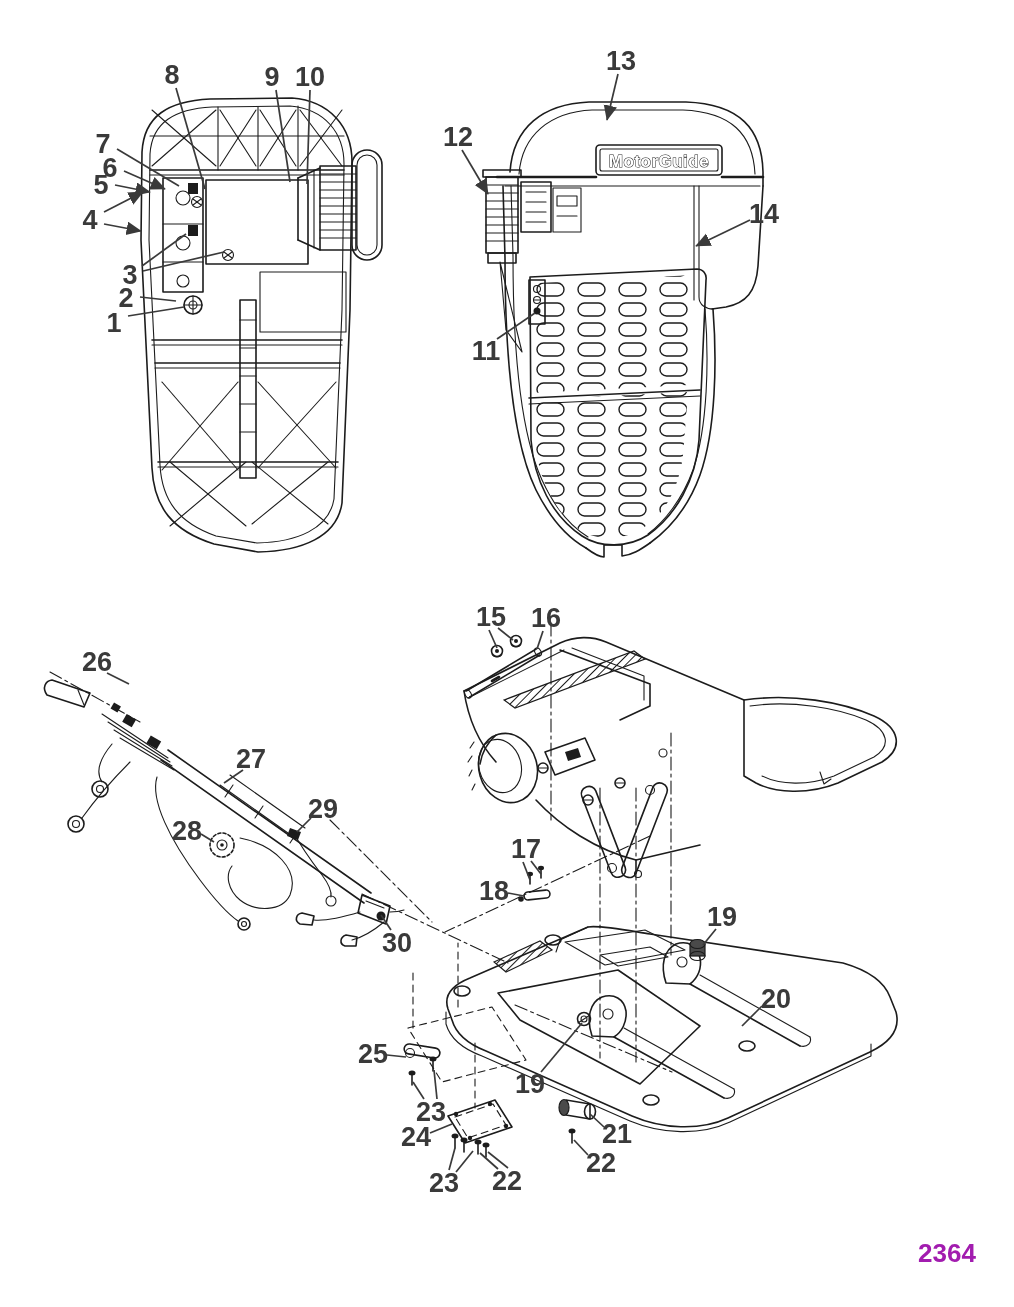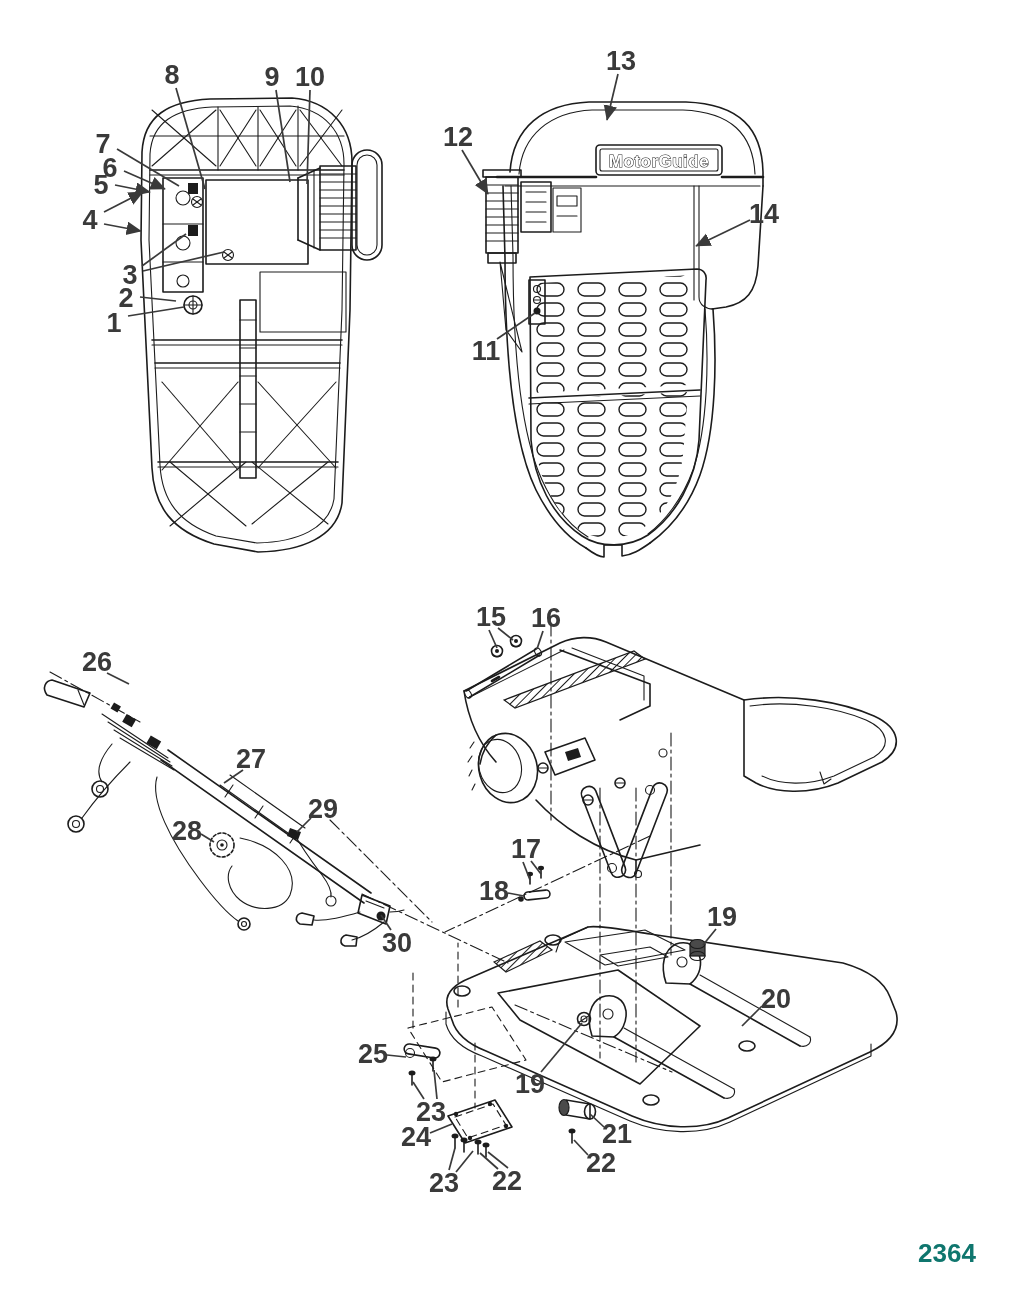--- a/index.html
+++ b/index.html
@@ -11,21 +11,21 @@
   .thick{stroke-width:2.6;}
   .fillb{fill:#1c1c1c;stroke:none;}
   .fillg{fill:#4a4a4a;stroke:#1c1c1c;stroke-width:1.2;}
   .dash{stroke-dasharray:7 5;}
   .dashdot{stroke-dasharray:13 4 3 4;}
   .callout{font:bold 27px "Liberation Sans",sans-serif;fill:#3a3a3a;text-anchor:middle;}
   .leader{stroke:#3a3a3a;stroke-width:1.7;fill:none;}
   .logo-text{font:bold 17px "Liberation Sans",sans-serif;letter-spacing:.5px;
              fill:#ffffff;stroke:#1c1c1c;stroke-width:1;paint-order:stroke;text-anchor:middle;}
   .drawing-number{position:absolute;left:897px;top:1238px;width:100px;text-align:center;
-                  font:bold 26px "Liberation Sans",sans-serif;color:#0f766e;}
+                  font:bold 26px "Liberation Sans",sans-serif;color:#a21caf;}
 </style>
 </head>
 <body>
 
 <div class="stage">
 <svg width="1014" height="1307" viewBox="0 0 1014 1307">
   <defs>
     <marker id="arrow" markerWidth="10" markerHeight="9" refX="8.5" refY="4" orient="auto">
       <path d="M0,0 L9,4 L0,8 Z" fill="#3a3a3a"></path>
     </marker>

